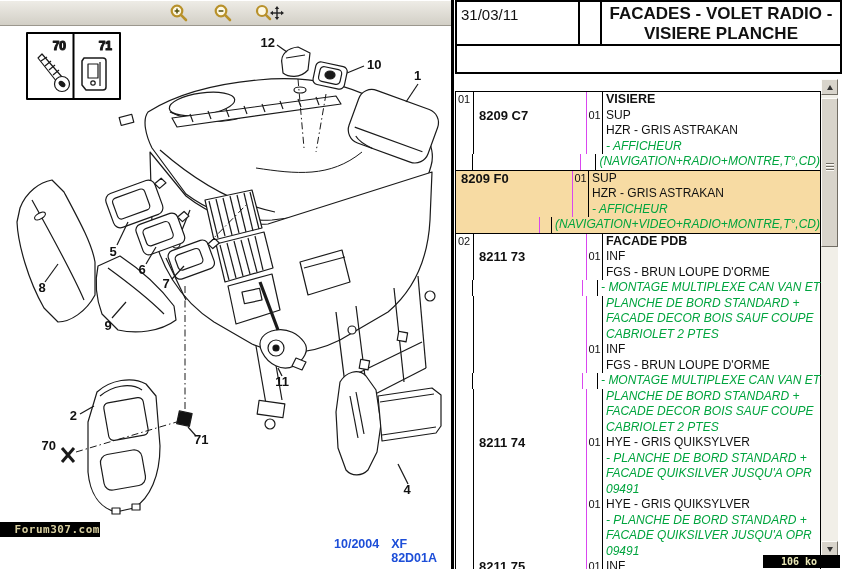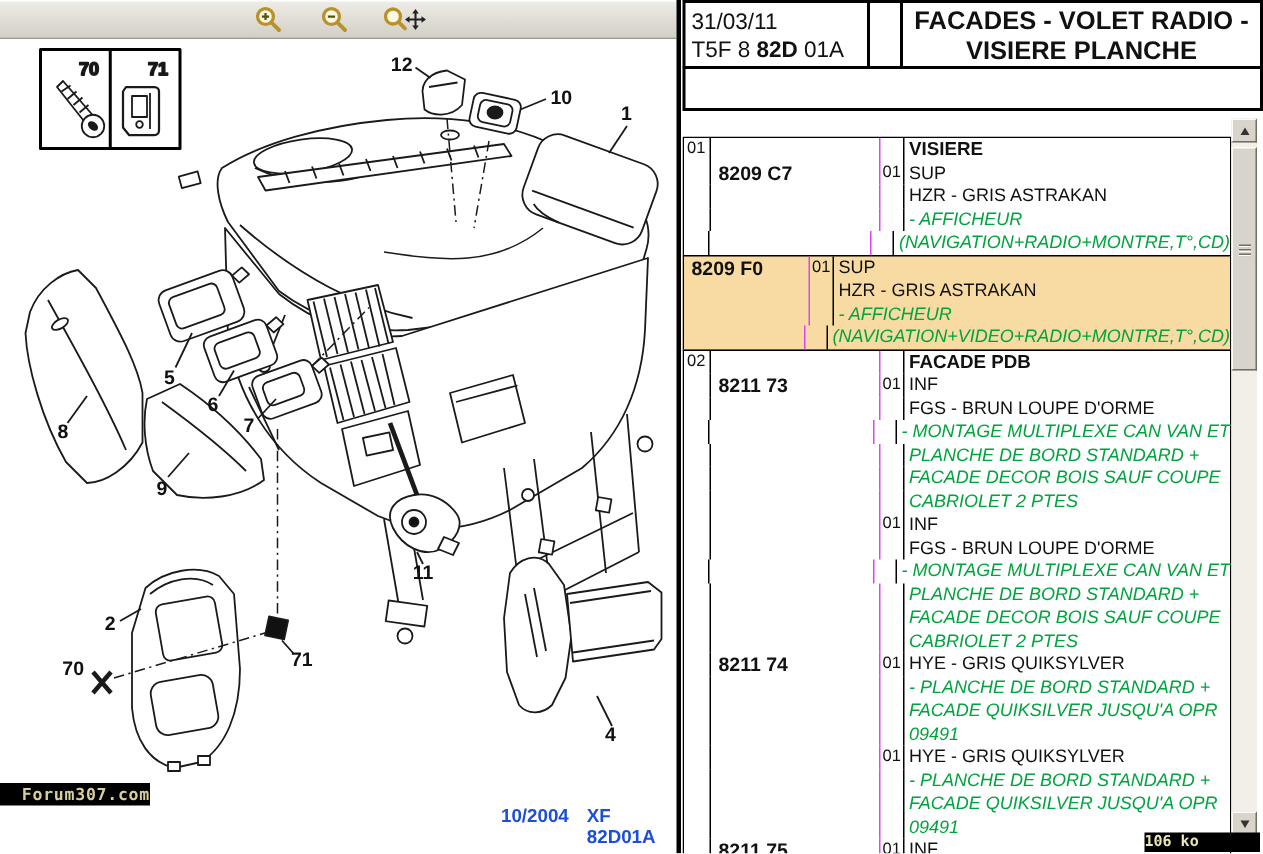--- a/index.html
+++ b/index.html
@@ -32,42 +32,42 @@
   .rp-empty{position:absolute;left:0;top:44px;width:387px;height:30px;border:2px solid #000;
             box-sizing:border-box;background:#fff;}
   #parts-table{position:absolute;left:0;top:79px;width:366px;height:481px;overflow:hidden;margin-top:12px;}
   .tblock{border:1px solid #000;box-sizing:border-box;background:#fff;}
   .tblock + .tblock{margin-top:-1px;}
   .tblock.selected{background:var(--hl,#f7dba3);}
   .trow{display:flex;height:15.5px;line-height:15.5px;font-size:12.5px;}
   .trow span{box-sizing:border-box;display:block;overflow:visible;white-space:nowrap;}
   .c-idx{width:18px;border-right:1px solid #000;font-size:11px;padding-left:2px;}
   .c-ref{width:113px;border-right:1px solid #d946ef;font-weight:bold;font-size:13px;padding-left:5px;}
-  .c-ref-sel{width:84px;}
+  .c-ref-sel{width:117px;}
   .c-qty{width:16px;border-right:1px solid #000;font-size:11px;text-align:center;}
   .c-desc{flex:1;padding-left:3px;font-size:12px;}
   .c-desc.btitle{font-weight:bold;font-size:12.5px;}
   .c-desc.green{color:var(--green,#00a43e);font-style:italic;}
   
   #scrollbar{position:absolute;left:366px;top:79px;width:17px;height:478px;background:#f1efe8;}
   .sb-btn{position:absolute;left:0;width:17px;height:16px;background:#d8d4cb;
           border:1px solid;border-color:#fdfcf9 #716d64 #716d64 #fdfcf9;box-sizing:border-box;
           display:flex;align-items:center;justify-content:center;cursor:pointer;}
   #sb-up{top:0;} #sb-down{bottom:0;}
   .arr-up{width:0;height:0;border-left:3.5px solid transparent;border-right:3.5px solid transparent;
           border-bottom:5px solid #333;}
   .arr-down{width:0;height:0;border-left:3.5px solid transparent;border-right:3.5px solid transparent;
           border-top:5px solid #333;}
   #sb-thumb{position:absolute;left:0;top:19px;width:17px;height:149px;background:#d8d4cb;
             border:1px solid;border-color:#fdfcf9 #716d64 #716d64 #fdfcf9;box-sizing:border-box;cursor:pointer;}
   #sb-thumb .grip{margin:64px auto 0;width:8px;}
   #sb-thumb .grip div{height:1px;background:#716d64;border-bottom:1px solid #fdfcf9;margin-bottom:1px;}
   #size-badge{position:absolute;left:308px;top:555px;width:77px;height:13px;background:#000;
               color:#e9e7b5;font:bold 10px "DejaVu Sans Mono",monospace;line-height:13px;
-              text-align:left;padding-right:5px;box-sizing:border-box;}
+              text-align:center;padding-right:5px;box-sizing:border-box;}
 </style>
 </head>
 <body>
 
 <div id="stage">
 
   <div id="left-panel">
 
     <svg id="diagram-svg" viewBox="0 0 452 569">
       <g fill="#fff" stroke="#1a1a1a" stroke-width="1.2" stroke-linejoin="round">
@@ -313,21 +313,20 @@
     </div>
     <div id="watermark">Forum307.com</div>
   </div>
 
   <div id="divider"></div>
 
   <div id="right-panel">
     <div class="rp-header">
       <div class="h-left">
         <div>31/03/11</div>
-        <div><span>T5F 8 </span><b>82D</b><span> 01A</span></div>
       </div>
       <div class="h-mid"></div>
       <div class="h-right">
         <div>FACADES - VOLET RADIO -</div>
         <div>VISIERE PLANCHE</div>
       </div>
     </div>
     <div class="rp-empty"></div>
 
     <div id="parts-table">

